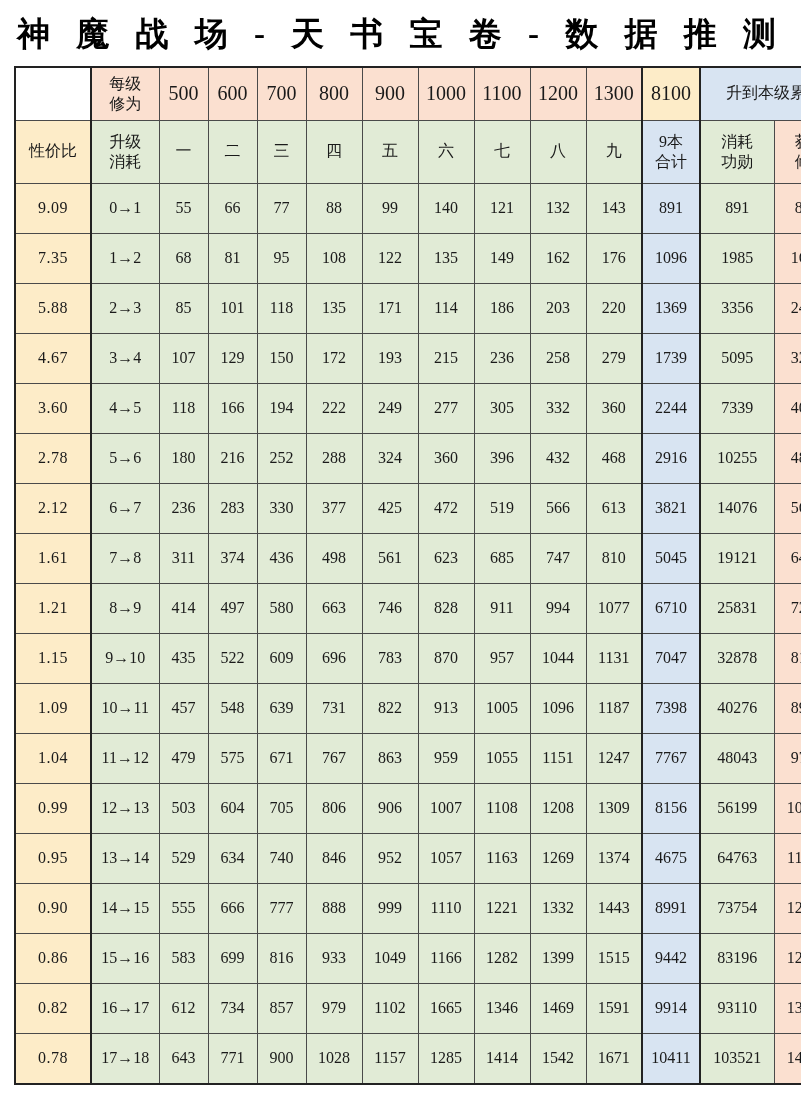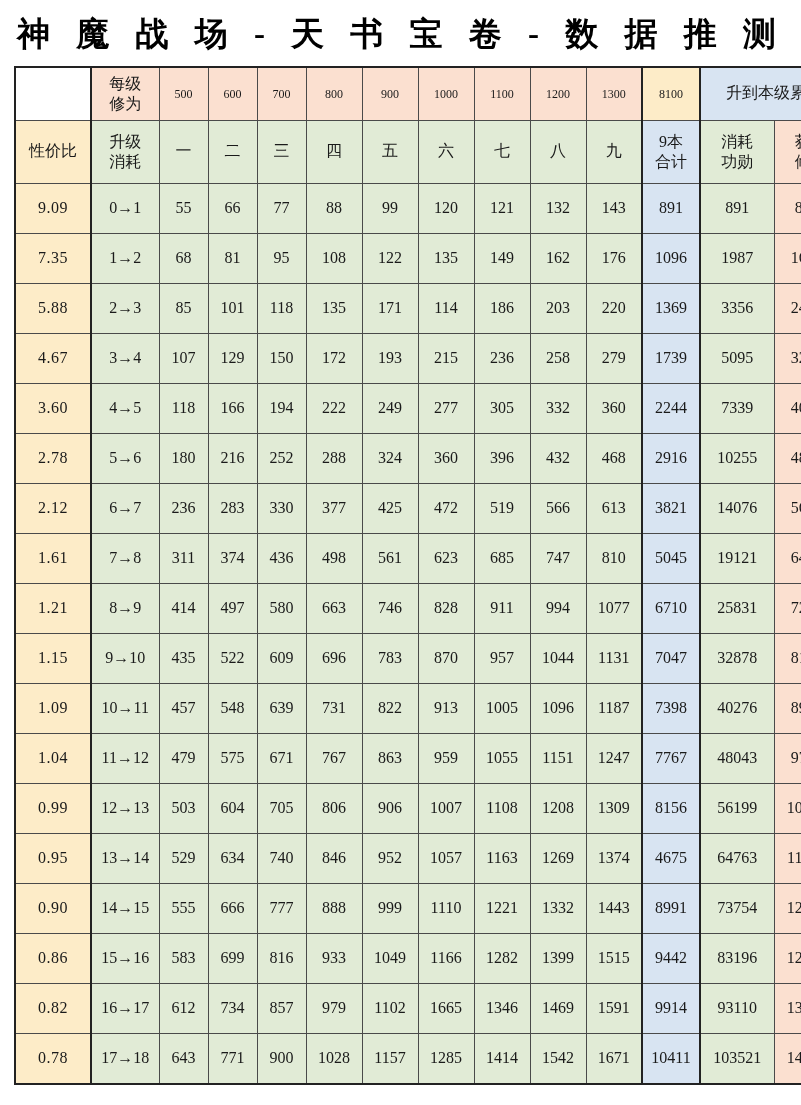--- a/index.html
+++ b/index.html
@@ -66,21 +66,21 @@
   .c-blank   { background: #ffffff; }
   .c-peach   { background: #fbe0d0; }
   .c-cream   { background: #fdecc8; }
   .c-blue    { background: #d8e4f2; }
   .c-green   { background: #e1ebd6; }
 
   
   tr.hdr1 td { height: 52px; font-size: 16px; }
   tr.hdr2 td { height: 62px; font-size: 16px; }
 
-  tr.hdr1 td.num-hdr { font-size: 12px; }
+  tr.hdr1 td.num-hdr { font-size: 20px; }
 
   .stack {
     display: block;
     line-height: 1.22;
   }
 
   
   tr.datarow td { height: 49px; font-size: 16px; }
 
   td.ratio  { font-size: 16px; letter-spacing: 0.5px; }
@@ -172,42 +172,42 @@
         </tr>
 
       <tr class="datarow">
             <td class="c-cream ratio thick-l">9.09</td>
             <td class="c-green step thick-l">0→1</td>
             <td class="c-green val">55</td>
             <td class="c-green val">66</td>
             <td class="c-green val">77</td>
             <td class="c-green val">88</td>
             <td class="c-green val">99</td>
-            <td class="c-green val">120</td>
+            <td class="c-green val">140</td>
             <td class="c-green val">121</td>
             <td class="c-green val">132</td>
             <td class="c-green val">143</td>
             <td class="c-blue total thick-l thick-r">891</td>
             <td class="c-green cost">891</td>
             <td class="c-peach gain thick-r">8100</td>
           </tr>
           <tr class="datarow">
             <td class="c-cream ratio thick-l">7.35</td>
             <td class="c-green step thick-l">1→2</td>
             <td class="c-green val">68</td>
             <td class="c-green val">81</td>
             <td class="c-green val">95</td>
             <td class="c-green val">108</td>
             <td class="c-green val">122</td>
             <td class="c-green val">135</td>
             <td class="c-green val">149</td>
             <td class="c-green val">162</td>
             <td class="c-green val">176</td>
             <td class="c-blue total thick-l thick-r">1096</td>
-            <td class="c-green cost">1987</td>
+            <td class="c-green cost">1985</td>
             <td class="c-peach gain thick-r">16200</td>
           </tr>
           <tr class="datarow">
             <td class="c-cream ratio thick-l">5.88</td>
             <td class="c-green step thick-l">2→3</td>
             <td class="c-green val">85</td>
             <td class="c-green val">101</td>
             <td class="c-green val">118</td>
             <td class="c-green val">135</td>
             <td class="c-green val">171</td>

